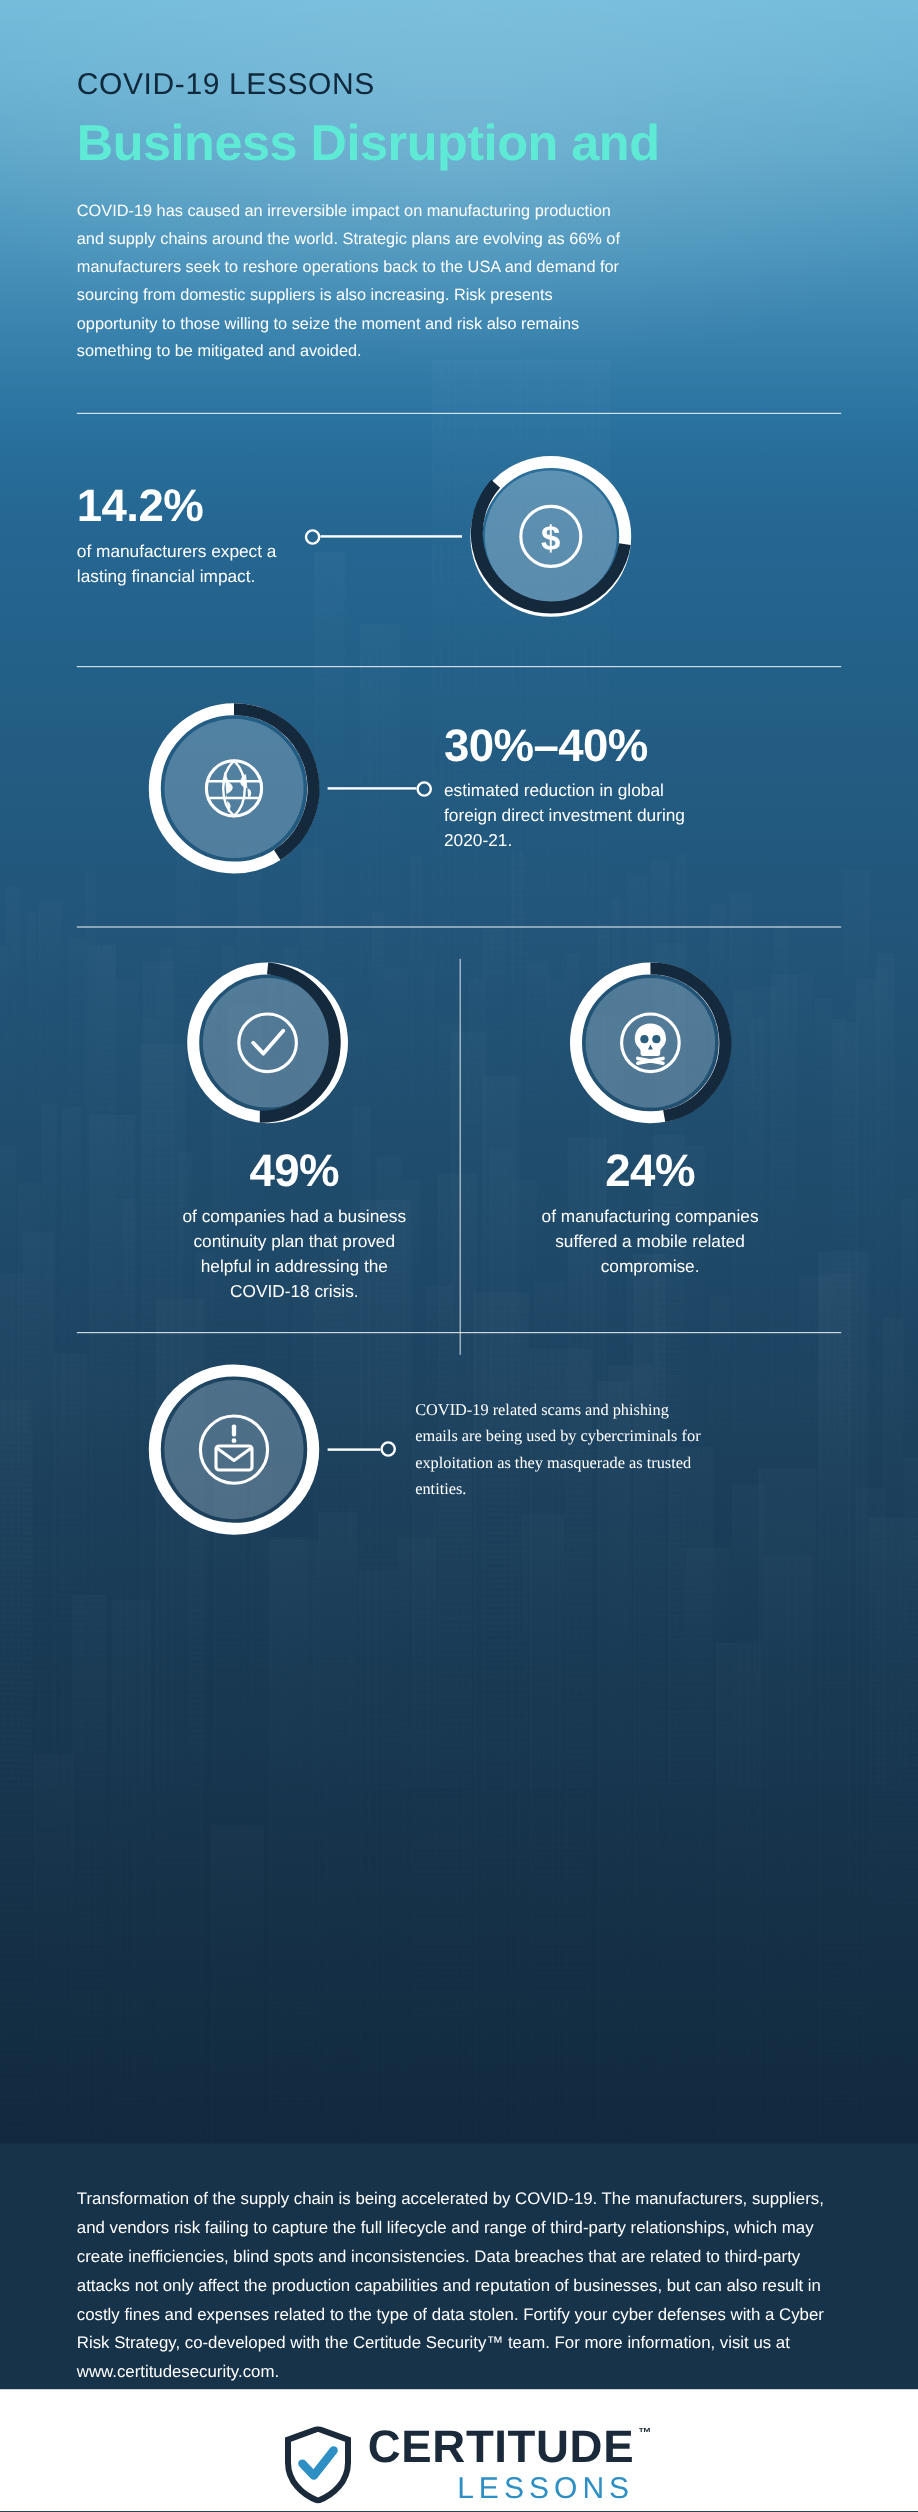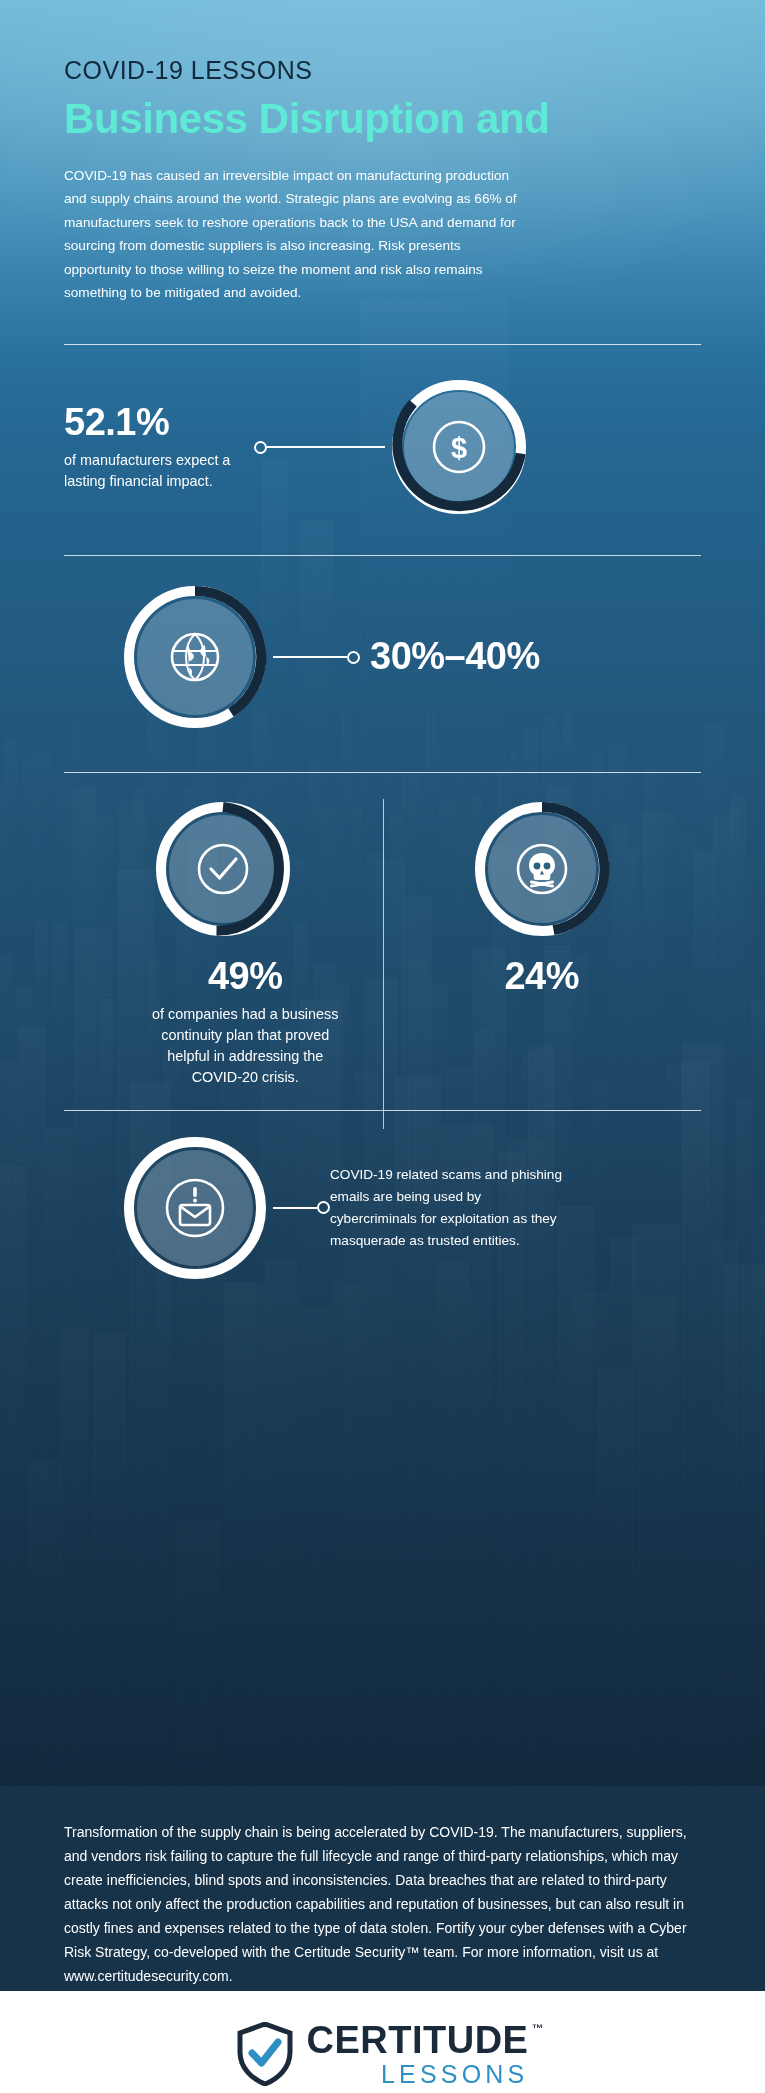--- a/index.html
+++ b/index.html
@@ -333,21 +333,21 @@
       <div class="headline">
         <div>Business Disruption and</div>
       </div>
       <div class="intro">COVID-19 has caused an irreversible impact on manufacturing production and supply chains around the world. Strategic plans are evolving as 66% of manufacturers seek to reshore operations back to the USA and demand for sourcing from domestic suppliers is also increasing. Risk presents opportunity to those willing to seize the moment and risk also remains something to be mitigated and avoided.</div>
     </div>
 
     <div class="divider" style="margin-top:40px;"></div>
 
     <div class="stat-row" style="margin-top:32px;">
       <div class="stat-text" style="width:190px;">
-        <div class="big-num">52.1%</div>
+        <div class="big-num">14.2%</div>
         <div class="sub">of manufacturers expect a lasting financial impact.</div>
       </div>
       <div class="connector" style="width:135px;justify-content:flex-start;">
         <span class="conn-dot"></span>
         <span class="conn-line" style="width:118px;"></span>
       </div>
       <div class="donut" style="width:140px;height:140px;">
         <svg width="140" height="140" viewBox="0 0 140 140">
           <circle cx="70" cy="70" r="55" fill="rgba(193,216,232,0.34)"></circle>
           <circle cx="70" cy="70" r="62" fill="none" stroke="#ffffff" stroke-width="10"></circle>
@@ -380,20 +380,21 @@
                      M42 20 c-4 2 -6 6 -4 9 c2 3 6 2 8 5 c1 2 0 5 -2 7" fill="#ffffff" opacity="0.95" stroke="none"></path>
           </svg>
         </div>
       </div>
       <div class="connector" style="width:90px;justify-content:flex-end;">
         <span class="conn-line" style="width:74px;"></span>
         <span class="conn-dot"></span>
       </div>
       <div class="stat-text" style="width:215px;margin-left:10px;">
         <div class="big-num">30%–40%</div>
+        <div class="sub">estimated reduction in global foreign direct investment during 2020-21.</div>
       </div>
     </div>
 
     <div class="divider" style="margin-top:40px;"></div>
 
     <div style="position:relative;display:flex;padding:0 64px;margin-top:26px;">
       <div style="position:absolute;left:50%;top:0;width:1px;height:330px;background:rgba(255,255,255,0.7);"></div>
 
       <div style="width:50%;display:flex;flex-direction:column;align-items:center;">
         <div class="donut" style="width:140px;height:140px;">
@@ -404,21 +405,21 @@
           </svg>
           <div class="icon">
             <svg width="58" height="58" viewBox="0 0 58 58">
               <circle cx="29" cy="29" r="24" fill="none" stroke="#ffffff" stroke-width="2.6"></circle>
               <path d="M17 29 L25.5 38 L42 19" fill="none" stroke="#ffffff" stroke-width="3.2" stroke-linecap="round" stroke-linejoin="round"></path>
             </svg>
           </div>
         </div>
         <div class="stat-text" style="text-align:center;margin-top:18px;width:200px;margin-left:44px;">
           <div class="big-num">49%</div>
-          <div class="sub">of companies had a business continuity plan that proved helpful in addressing the COVID-20 crisis.</div>
+          <div class="sub">of companies had a business continuity plan that proved helpful in addressing the COVID-18 crisis.</div>
         </div>
       </div>
 
       <div style="width:50%;display:flex;flex-direction:column;align-items:center;">
         <div class="donut" style="width:140px;height:140px;">
           <svg width="140" height="140" viewBox="0 0 140 140">
             <circle cx="70" cy="70" r="54" fill="rgba(193,216,232,0.30)"></circle>
             <circle cx="70" cy="70" r="62" fill="none" stroke="#ffffff" stroke-width="10"></circle>
             <path d="M 70 8 A 62 62 0 0 1 81.5 131.0" fill="none" stroke="#15293d" stroke-width="10"></path>
           </svg>
@@ -428,20 +429,21 @@
               <path d="M29 13 c-8 0 -13 5.5 -13 12.5 c0 4 2 6.5 3.6 8 c0.9 0.8 1.2 1.6 1.2 2.7 l0 1.8 c0 1.1 0.9 2 2 2 l12.4 0 c1.1 0 2 -0.9 2 -2 l0 -1.8 c0 -1.1 0.3 -1.9 1.2 -2.7 c1.6 -1.5 3.6 -4 3.6 -8 C42 18.5 37 13 29 13 Z" fill="#ffffff"></path>
               <circle cx="24" cy="26" r="3.4" fill="#2b5f7e"></circle>
               <circle cx="34" cy="26" r="3.4" fill="#2b5f7e"></circle>
               <path d="M29 30.5 l-2 4 l4 0 Z" fill="#2b5f7e"></path>
               <path d="M18.5 42 L39.5 46 M18.5 46 L39.5 42" stroke="#ffffff" stroke-width="3" stroke-linecap="round"></path>
             </svg>
           </div>
         </div>
         <div class="stat-text" style="text-align:center;margin-top:18px;width:185px;">
           <div class="big-num">24%</div>
+          <div class="sub">of manufacturing companies suffered a mobile related compromise.</div>
         </div>
       </div>
     </div>
 
     <div class="divider" style="margin-top:22px;"></div>
 
     <div class="stat-row" style="margin-top:22px;">
       <div class="donut" style="width:150px;height:150px;margin-left:56px;">
         <svg width="150" height="150" viewBox="0 0 150 150">
           <circle cx="75" cy="75" r="58" fill="rgba(193,216,232,0.30)"></circle>
@@ -455,21 +457,21 @@
             <path d="M22.6 35.6 L37 46 L51.4 35.6" fill="none" stroke="#ffffff" stroke-width="2.6" stroke-linejoin="round"></path>
             <rect x="35.2" y="16" width="3.6" height="10" rx="1.6" fill="#ffffff"></rect>
             <circle cx="37" cy="29.6" r="2" fill="#ffffff"></circle>
           </svg>
         </div>
       </div>
       <div class="connector" style="width:60px;justify-content:flex-end;">
         <span class="conn-line" style="width:44px;"></span>
         <span class="conn-dot"></span>
       </div>
-      <div class="stat-text" style="width:240px;margin-left:0;">
+      <div class="stat-text" style="width:240px;margin-left:16px;font-family:Liberation Serif, serif;">
         <div class="sub" style="margin-top:0;font-size:13.6px;line-height:1.62;">COVID-19 related scams and phishing emails are being used by cybercriminals for exploitation as they masquerade as trusted entities.</div>
       </div>
     </div>
 
   </div>
 
   <div class="band" style="top:1786px;height:205px;">
     <p>Transformation of the supply chain is being accelerated by COVID-19. The manufacturers, suppliers, and vendors risk failing to capture the full lifecycle and range of third-party relationships, which may create inefficiencies, blind spots and inconsistencies. Data breaches that are related to third-party attacks not only affect the production capabilities and reputation of businesses, but can also result in costly fines and expenses related to the type of data stolen. Fortify your cyber defenses with a Cyber Risk Strategy, co-developed with the Certitude Security™ team. For more information, visit us at www.certitudesecurity.com.</p>
   </div>
 

